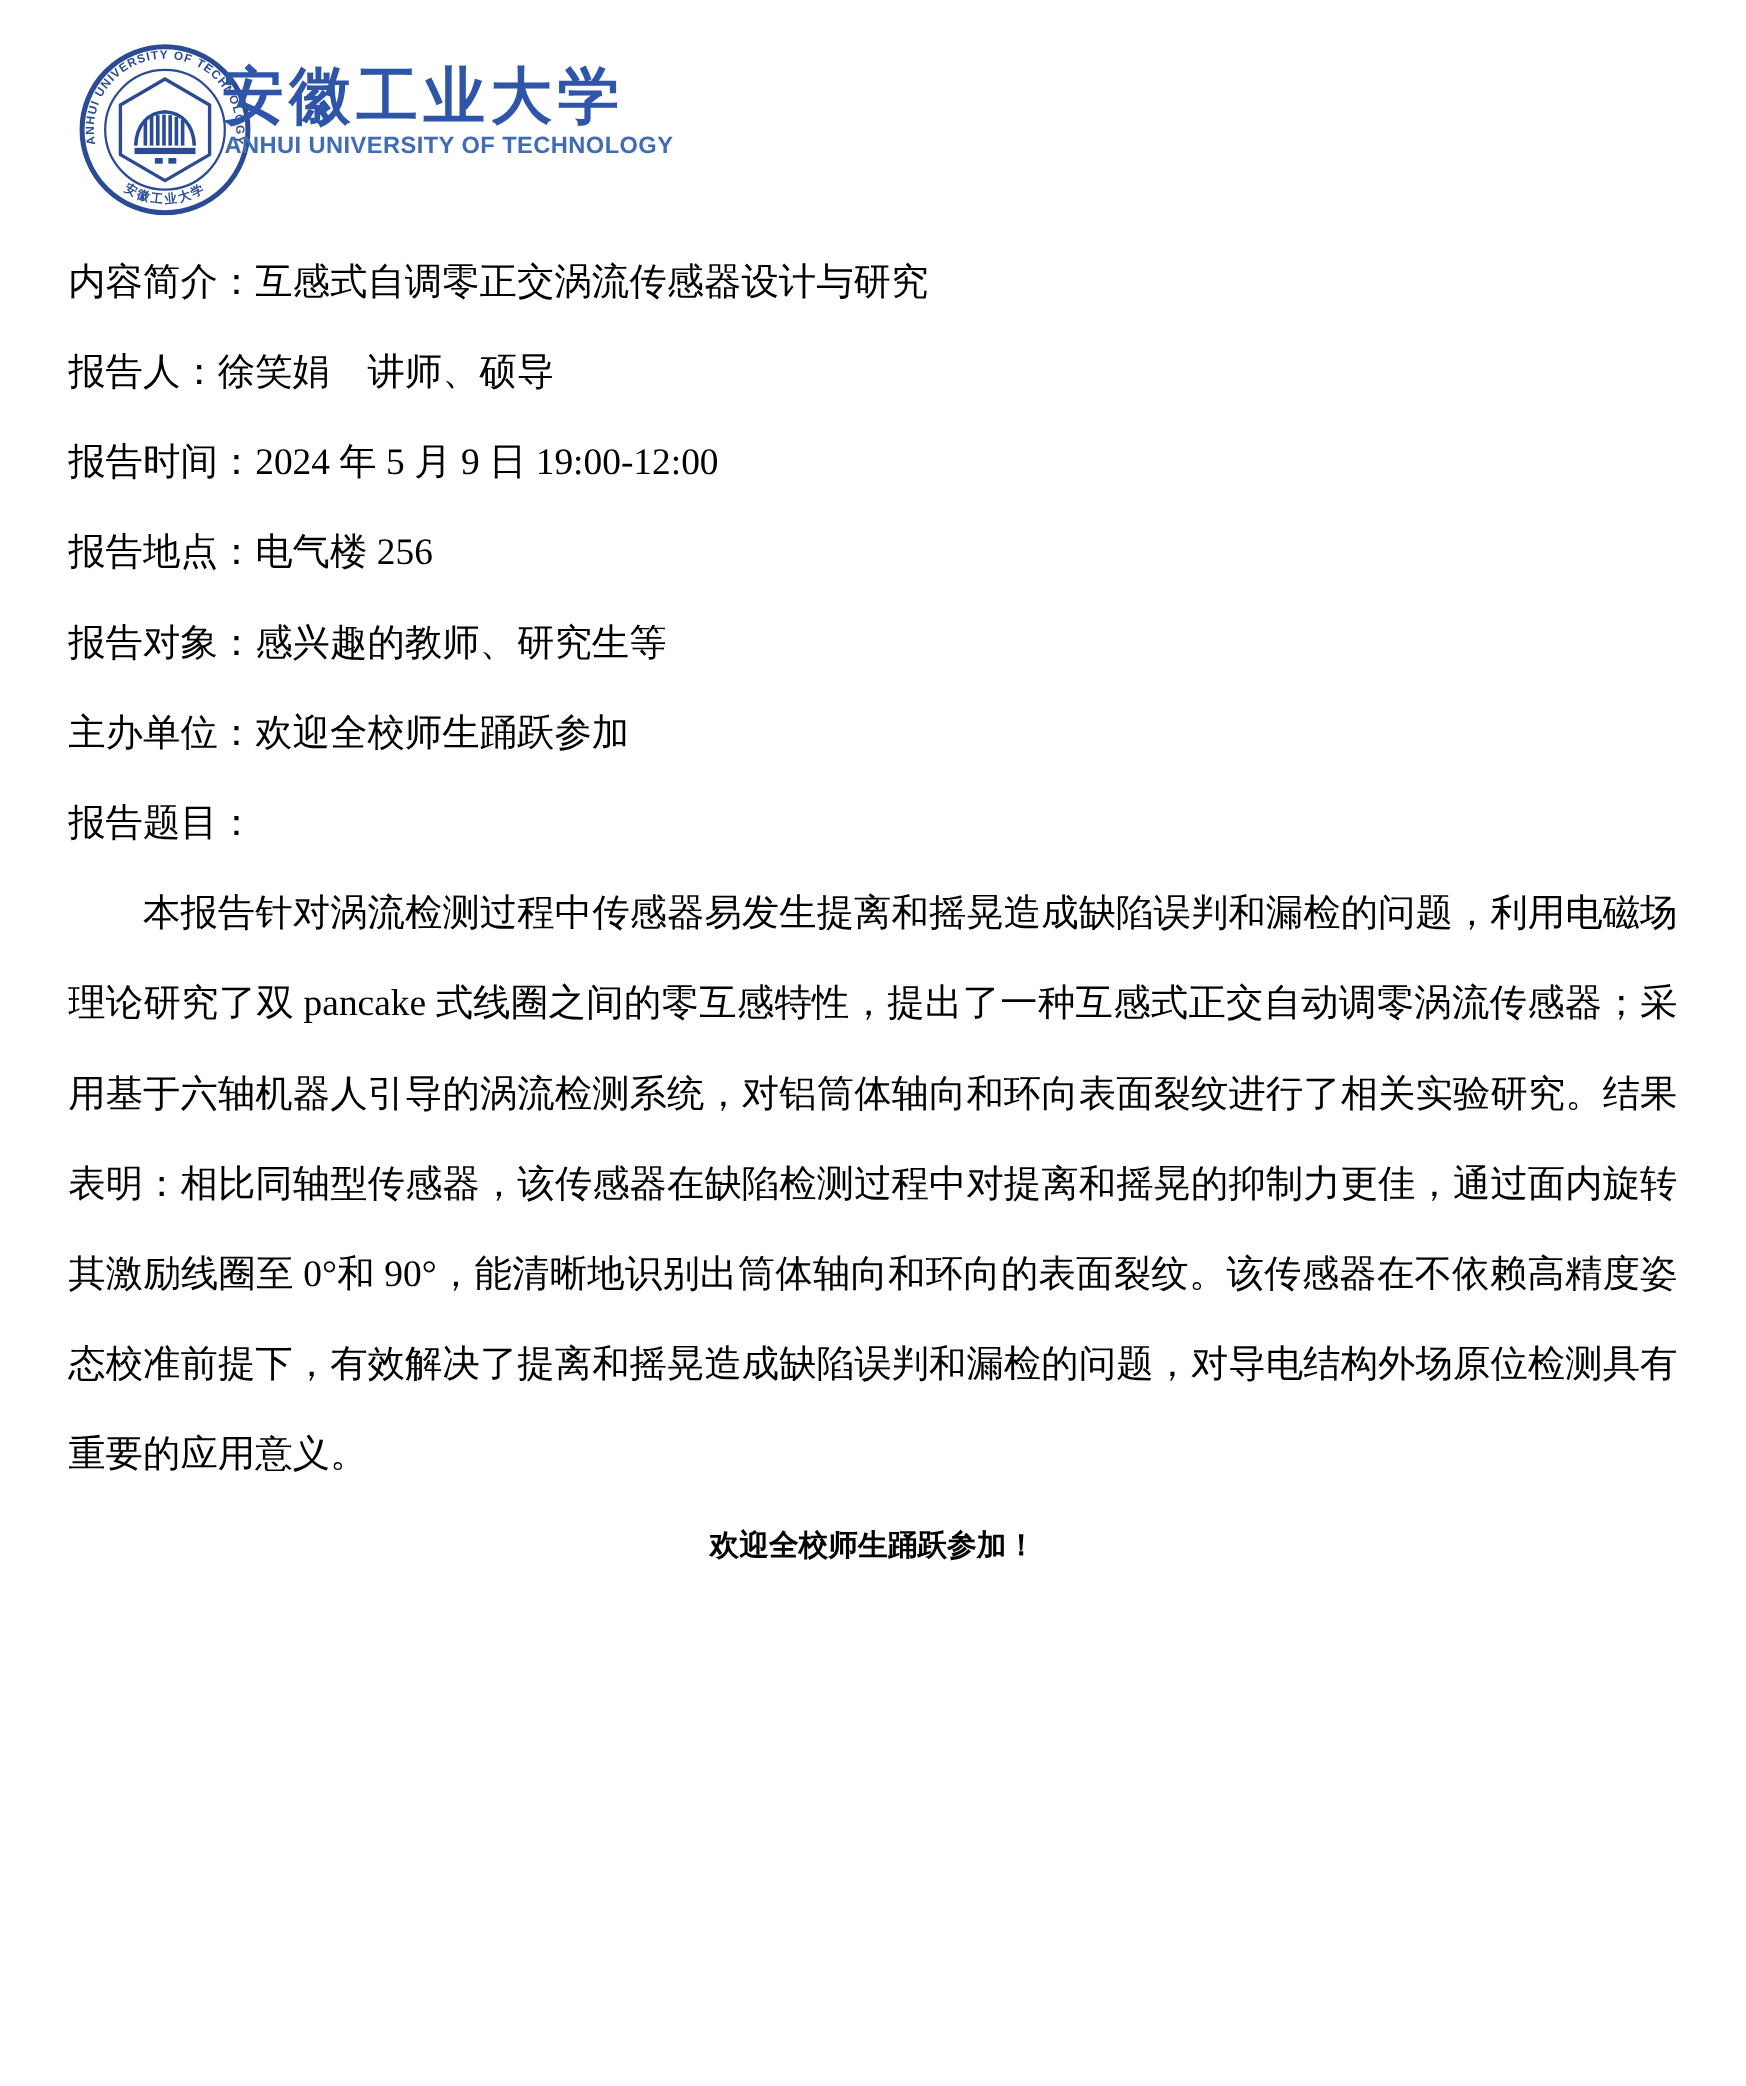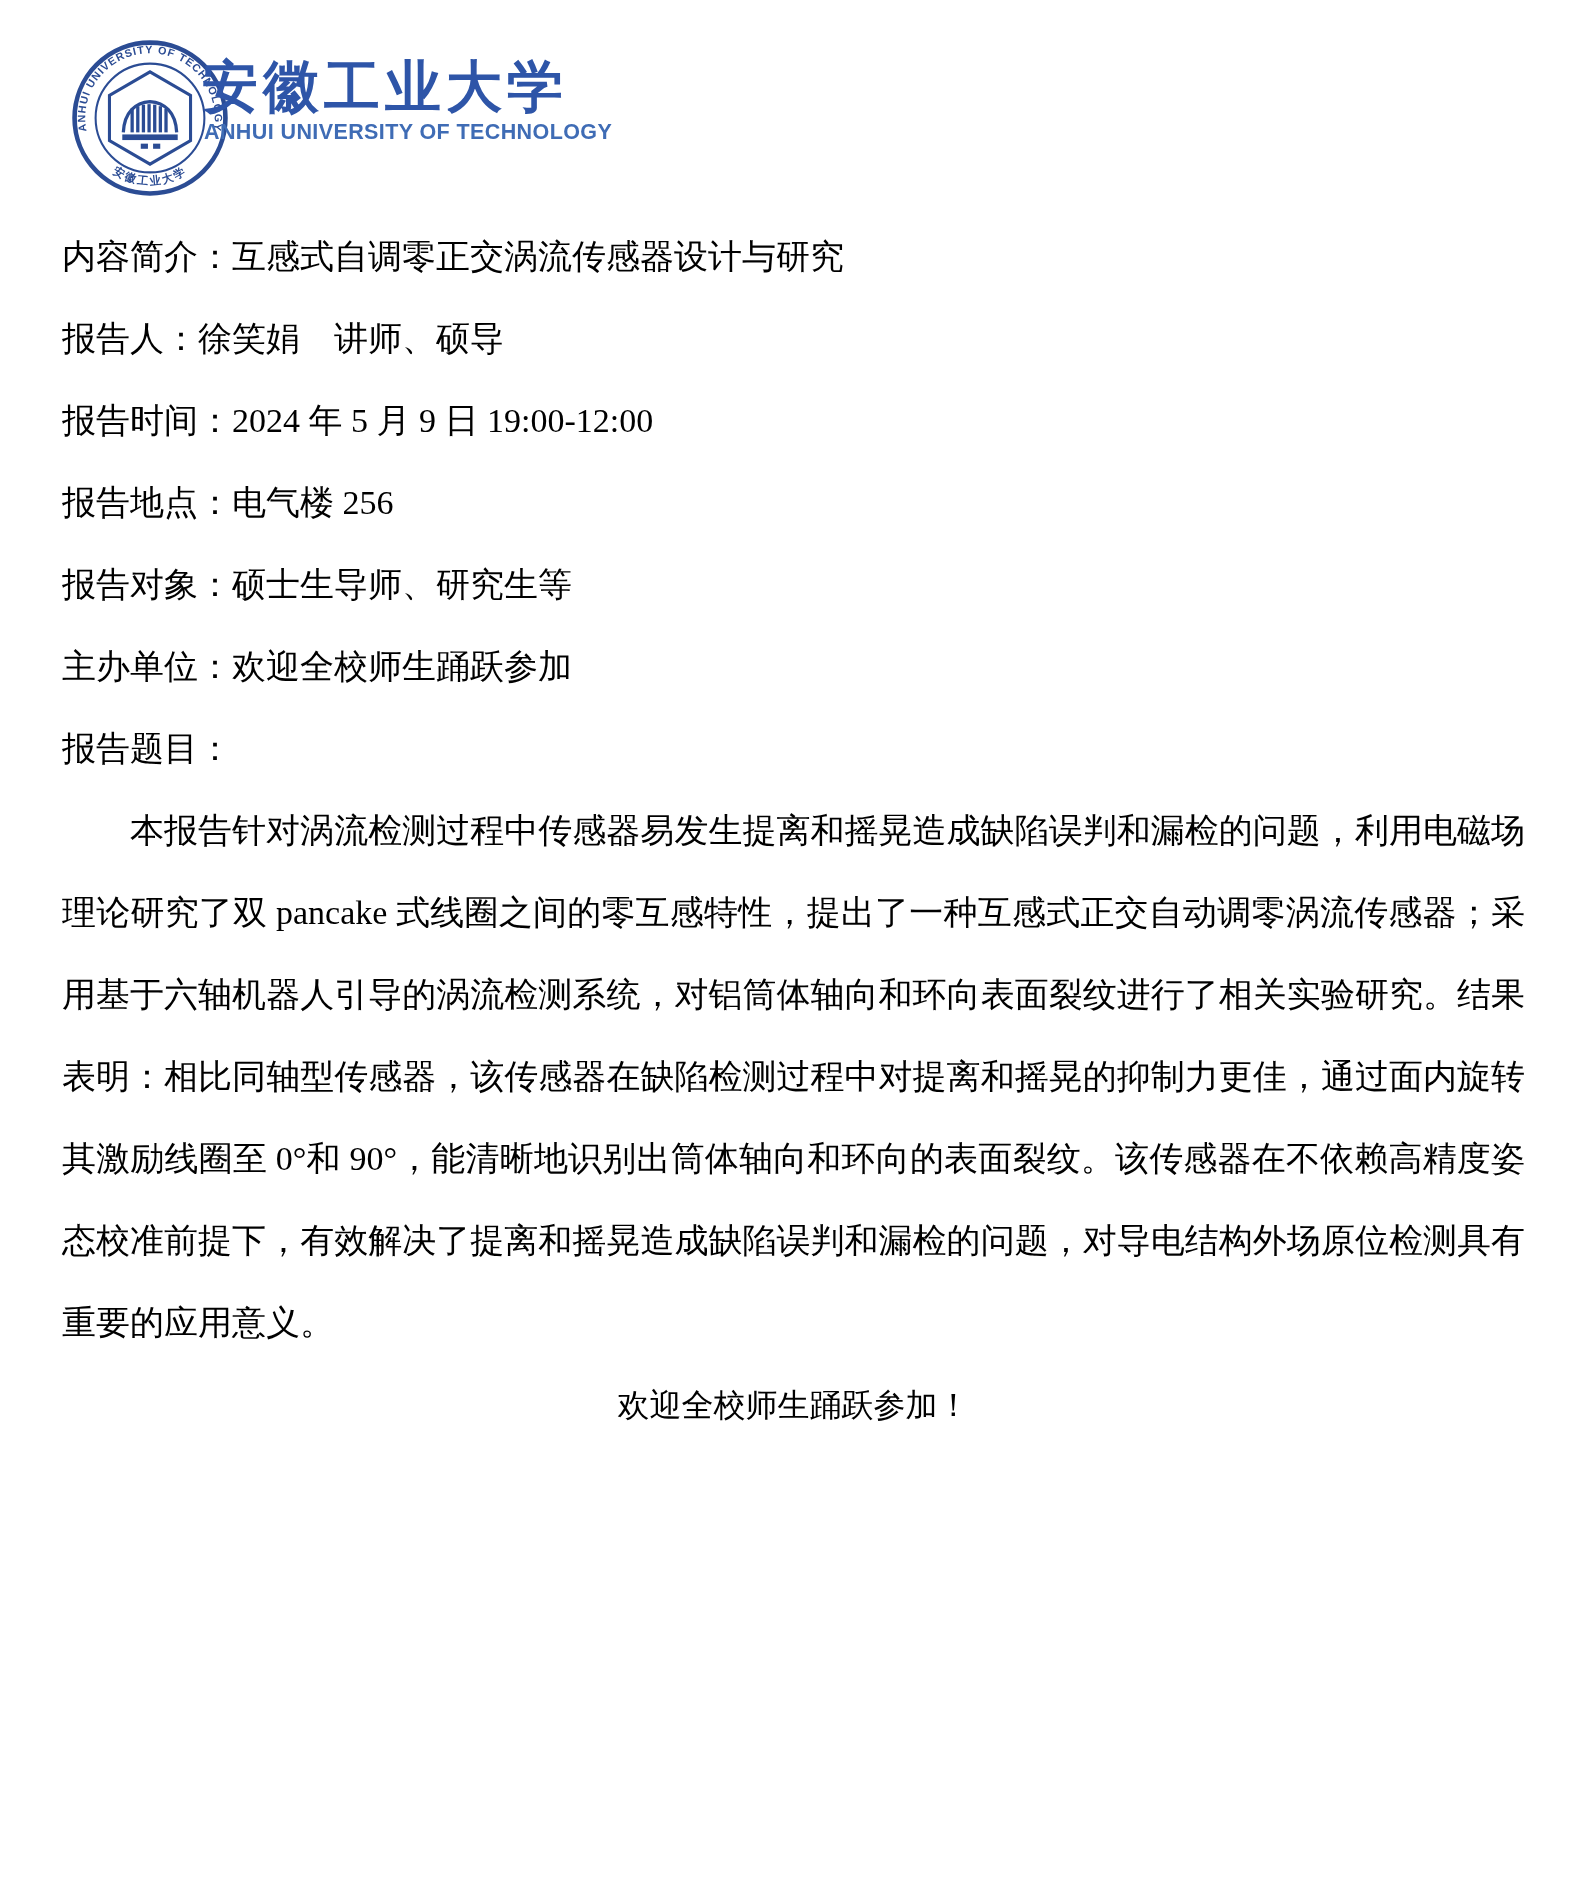--- a/index.html
+++ b/index.html
@@ -42,23 +42,23 @@
   }
   .para {
     margin:0;
     font-size:34px;
     line-height:82px;
     text-align:justify;
     text-indent:2em;
   }
   .closing {
     margin:0;
-    font-size:32px;
+    font-size:27px;
     line-height:82px;
-    font-weight:normal;
+    font-weight:bold;
     text-align:center;
   }
 </style>
 </head>
 <body>
 
 <div class="page">
 
   <div class="header">
     <svg class="seal" viewBox="0 0 152 152" aria-hidden="true">
@@ -96,21 +96,21 @@
 
     <div class="title-cn">安徽工业大学</div>
     <div class="title-en">ANHUI UNIVERSITY OF TECHNOLOGY</div>
   </div>
 
   <div class="content">
     <p class="meta-line">内容简介：互感式自调零正交涡流传感器设计与研究</p>
     <p class="meta-line">报告人：徐笑娟　讲师、硕导</p>
     <p class="meta-line">报告时间：2024 年 5 月 9 日 19:00-12:00</p>
     <p class="meta-line">报告地点：电气楼 256</p>
-    <p class="meta-line">报告对象：硕士生导师、研究生等</p>
+    <p class="meta-line">报告对象：感兴趣的教师、研究生等</p>
     <p class="meta-line">主办单位：欢迎全校师生踊跃参加</p>
     <p class="meta-line">报告题目：</p>
 
 
 
     <p class="para">本报告针对涡流检测过程中传感器易发生提离和摇晃造成缺陷误判和漏检的问题，利用电磁场理论研究了双 pancake 式线圈之间的零互感特性，提出了一种互感式正交自动调零涡流传感器；采用基于六轴机器人引导的涡流检测系统，对铝筒体轴向和环向表面裂纹进行了相关实验研究。结果表明：相比同轴型传感器，该传感器在缺陷检测过程中对提离和摇晃的抑制力更佳，通过面内旋转其激励线圈至 0°和 90°，能清晰地识别出筒体轴向和环向的表面裂纹。该传感器在不依赖高精度姿态校准前提下，有效解决了提离和摇晃造成缺陷误判和漏检的问题，对导电结构外场原位检测具有重要的应用意义。</p>
 
     <p class="closing">欢迎全校师生踊跃参加！</p>
   </div>
 

